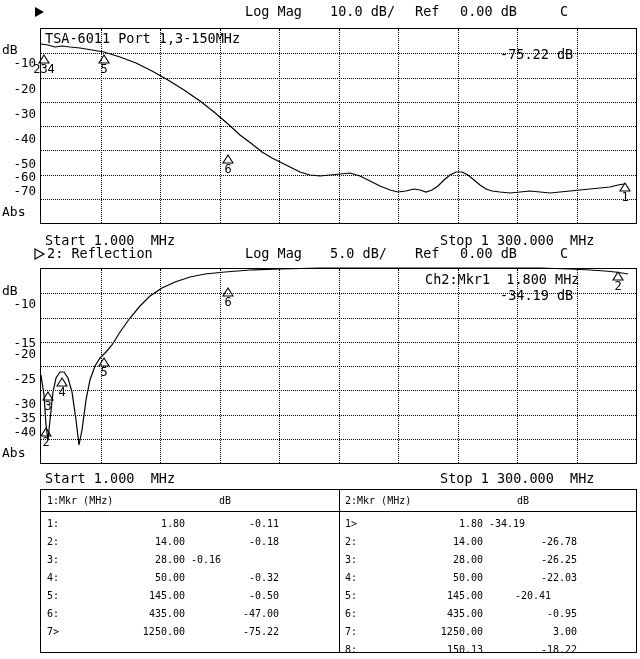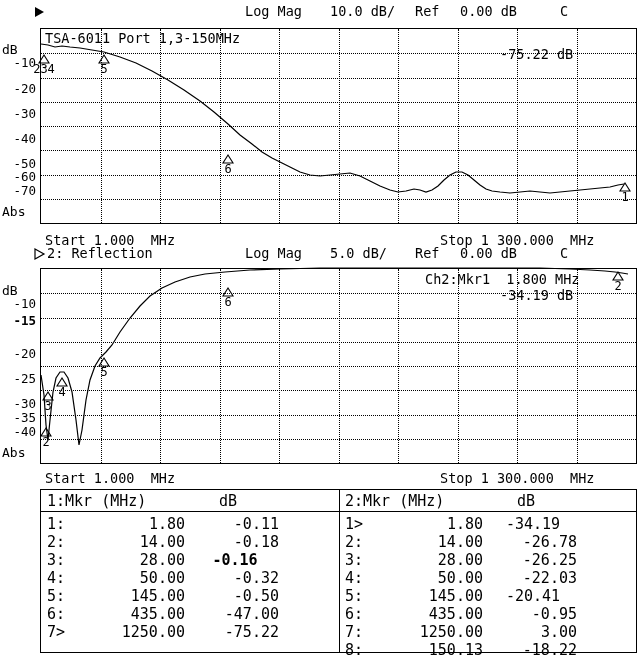--- a/index.html
+++ b/index.html
@@ -93,21 +93,21 @@
   }
   .tbl .hsep {
     position: absolute;
     left: 0; right: 0;
     height: 1px;
     background: #000;
     top: 21px;
   }
   .tbl-txt {
     position: absolute;
-    font-size: 15px;
+    font-size: 10px;
     white-space: pre;
     line-height: 18px;
   }
   svg.trace { position: absolute; left: 0; top: 0; overflow: visible; }
 </style>
 </head>
 <body>
 
 <div id="root">
 
@@ -186,21 +186,21 @@
       <div class="gl dotted-h" style="top: 121px;"></div>
       <div class="gl dotted-h" style="top: 146px;"></div>
       <div class="gl dotted-h" style="top: 170px;"></div>
     </div>
 
   <span class="abs" style="left:425px; top:271px; font-size:13.5px;">Ch2:Mkr1  1.800 MHz</span>
   <span class="abs" style="left:500px; top:287px; font-size:13.5px;">-34.19 dB</span>
 
   <span class="abs" style="left:2px; top:283px; font-size:13px;">dB</span>
   <span class="axis-lab" style="left:0px; top:297px; width:36px;">-10</span>
-  <span class="axis-lab" style="left:0px; top:314px; width:36px;font-weight:bold;">-15</span>
+  <span class="axis-lab" style="left:0px; top:336px; width:36px;">-15</span>
   <span class="axis-lab" style="left:0px; top:347px; width:36px;">-20</span>
   <span class="axis-lab" style="left:0px; top:372px; width:36px;">-25</span>
   <span class="axis-lab" style="left:0px; top:397px; width:36px;">-30</span>
   <span class="axis-lab" style="left:0px; top:411px; width:36px;">-35</span>
   <span class="axis-lab" style="left:0px; top:425px; width:36px;">-40</span>
   <span class="abs" style="left:2px; top:445px; font-size:13px;">Abs</span>
 
   <span class="startstop" style="left:45px; top:470px;">Start 1.000  MHz</span>
   <span class="startstop" style="left:440px; top:470px;">Stop 1 300.000  MHz</span>
 
@@ -243,38 +243,38 @@
 
     <div id="tbl-left-rows">
         <span class="tbl-txt" style="left: 6px; top: 25px; width: 26px; text-align: left;">1:</span>
         <span class="tbl-txt" style="left: 36px; top: 25px; width: 108px; text-align: right;">1.80</span>
         <span class="tbl-txt" style="left: 150px; top: 25px; width: 88px; text-align: right;">-0.11</span>
         <span class="tbl-txt" style="left: 6px; top: 43px; width: 26px; text-align: left;">2:</span>
         <span class="tbl-txt" style="left: 36px; top: 43px; width: 108px; text-align: right;">14.00</span>
         <span class="tbl-txt" style="left: 150px; top: 43px; width: 88px; text-align: right;">-0.18</span>
         <span class="tbl-txt" style="left: 6px; top: 61px; width: 26px; text-align: left;">3:</span>
         <span class="tbl-txt" style="left: 36px; top: 61px; width: 108px; text-align: right;">28.00</span>
-        <span class="tbl-txt" style="left: 150px; top: 61px; width: 88px; text-align: center; font-weight: bold;">-0.16</span>
+        <span class="tbl-txt" style="left: 150px; top: 61px; width: 88px; text-align: left;">-0.16</span>
         <span class="tbl-txt" style="left: 6px; top: 79px; width: 26px; text-align: left;">4:</span>
         <span class="tbl-txt" style="left: 36px; top: 79px; width: 108px; text-align: right;">50.00</span>
         <span class="tbl-txt" style="left: 150px; top: 79px; width: 88px; text-align: right;">-0.32</span>
         <span class="tbl-txt" style="left: 6px; top: 97px; width: 26px; text-align: left;">5:</span>
         <span class="tbl-txt" style="left: 36px; top: 97px; width: 108px; text-align: right;">145.00</span>
         <span class="tbl-txt" style="left: 150px; top: 97px; width: 88px; text-align: right;">-0.50</span>
         <span class="tbl-txt" style="left: 6px; top: 115px; width: 26px; text-align: left;">6:</span>
         <span class="tbl-txt" style="left: 36px; top: 115px; width: 108px; text-align: right;">435.00</span>
         <span class="tbl-txt" style="left: 150px; top: 115px; width: 88px; text-align: right;">-47.00</span>
         <span class="tbl-txt" style="left: 6px; top: 133px; width: 26px; text-align: left;">7&gt;</span>
         <span class="tbl-txt" style="left: 36px; top: 133px; width: 108px; text-align: right;">1250.00</span>
         <span class="tbl-txt" style="left: 150px; top: 133px; width: 88px; text-align: right;">-75.22</span>
       </div>
     <div id="tbl-right-rows">
         <span class="tbl-txt" style="left: 304px; top: 25px; width: 26px; text-align: left;">1&gt;</span>
         <span class="tbl-txt" style="left: 334px; top: 25px; width: 108px; text-align: right;">1.80</span>
-        <span class="tbl-txt" style="left: 448px; top: 25px; width: 88px; text-align: center;">-34.19</span>
+        <span class="tbl-txt" style="left: 448px; top: 25px; width: 88px; text-align: left;">-34.19</span>
         <span class="tbl-txt" style="left: 304px; top: 43px; width: 26px; text-align: left;">2:</span>
         <span class="tbl-txt" style="left: 334px; top: 43px; width: 108px; text-align: right;">14.00</span>
         <span class="tbl-txt" style="left: 448px; top: 43px; width: 88px; text-align: right;">-26.78</span>
         <span class="tbl-txt" style="left: 304px; top: 61px; width: 26px; text-align: left;">3:</span>
         <span class="tbl-txt" style="left: 334px; top: 61px; width: 108px; text-align: right;">28.00</span>
         <span class="tbl-txt" style="left: 448px; top: 61px; width: 88px; text-align: right;">-26.25</span>
         <span class="tbl-txt" style="left: 304px; top: 79px; width: 26px; text-align: left;">4:</span>
         <span class="tbl-txt" style="left: 334px; top: 79px; width: 108px; text-align: right;">50.00</span>
         <span class="tbl-txt" style="left: 448px; top: 79px; width: 88px; text-align: right;">-22.03</span>
         <span class="tbl-txt" style="left: 304px; top: 97px; width: 26px; text-align: left;">5:</span>

